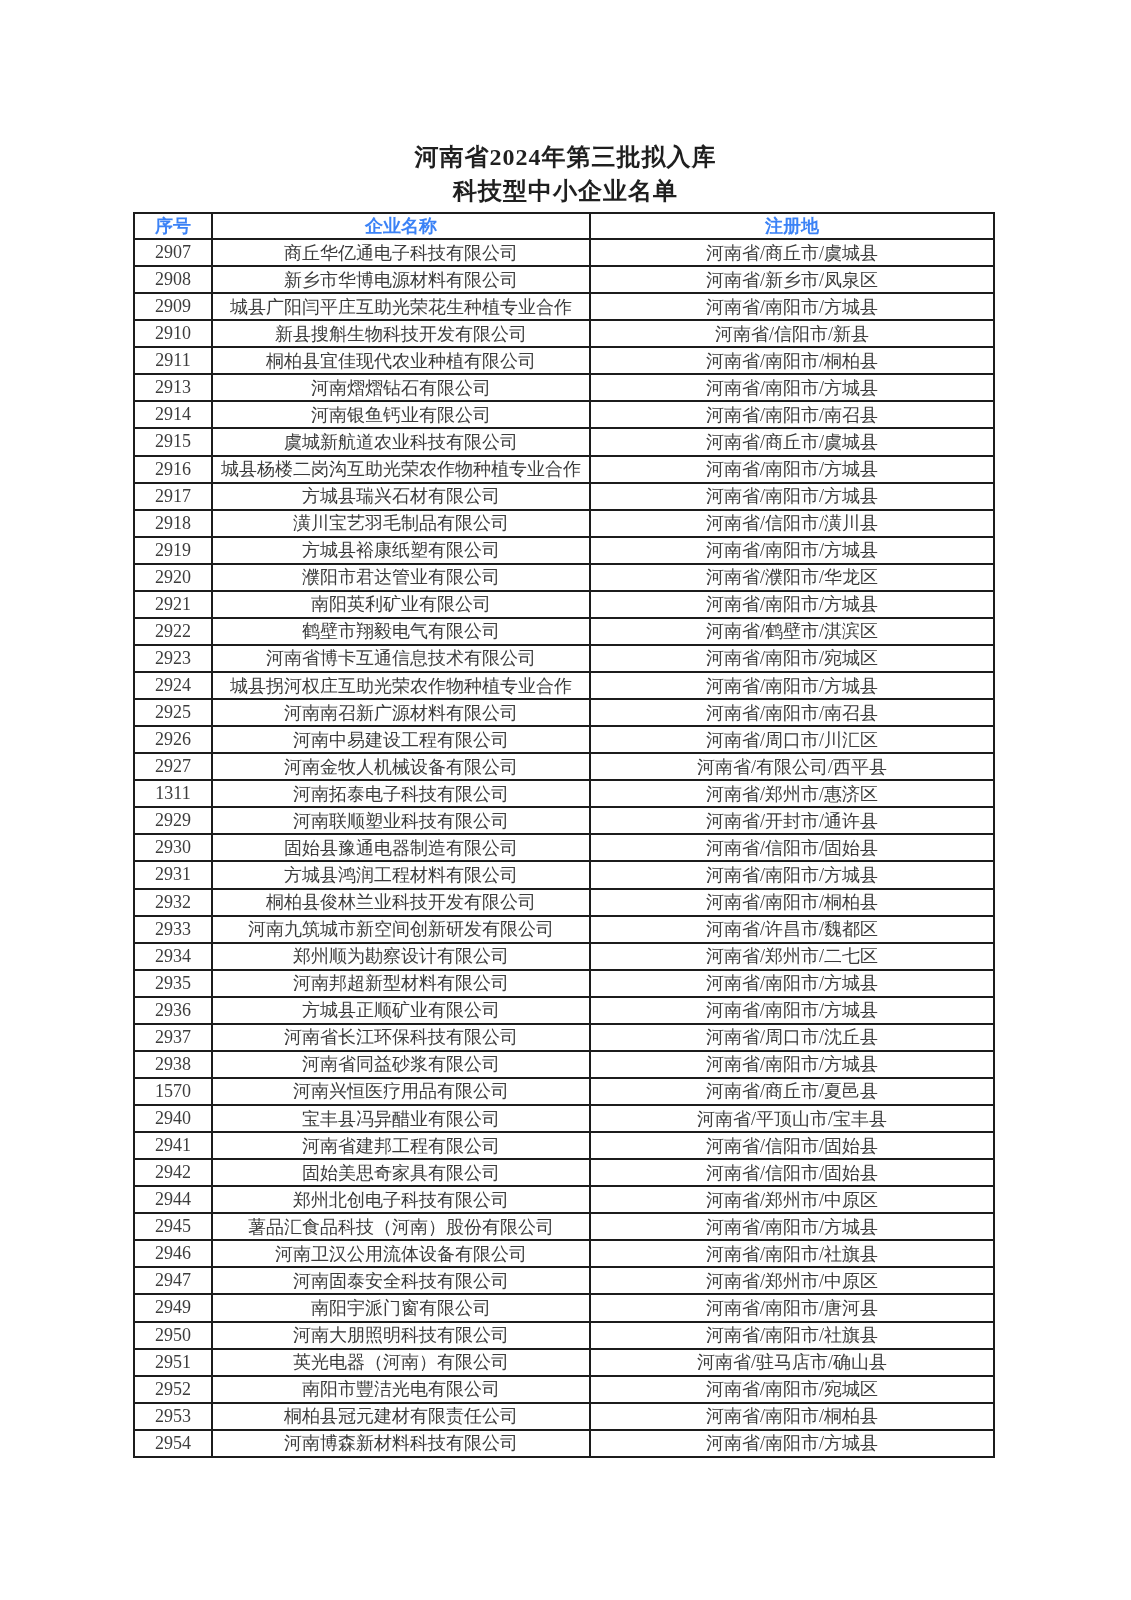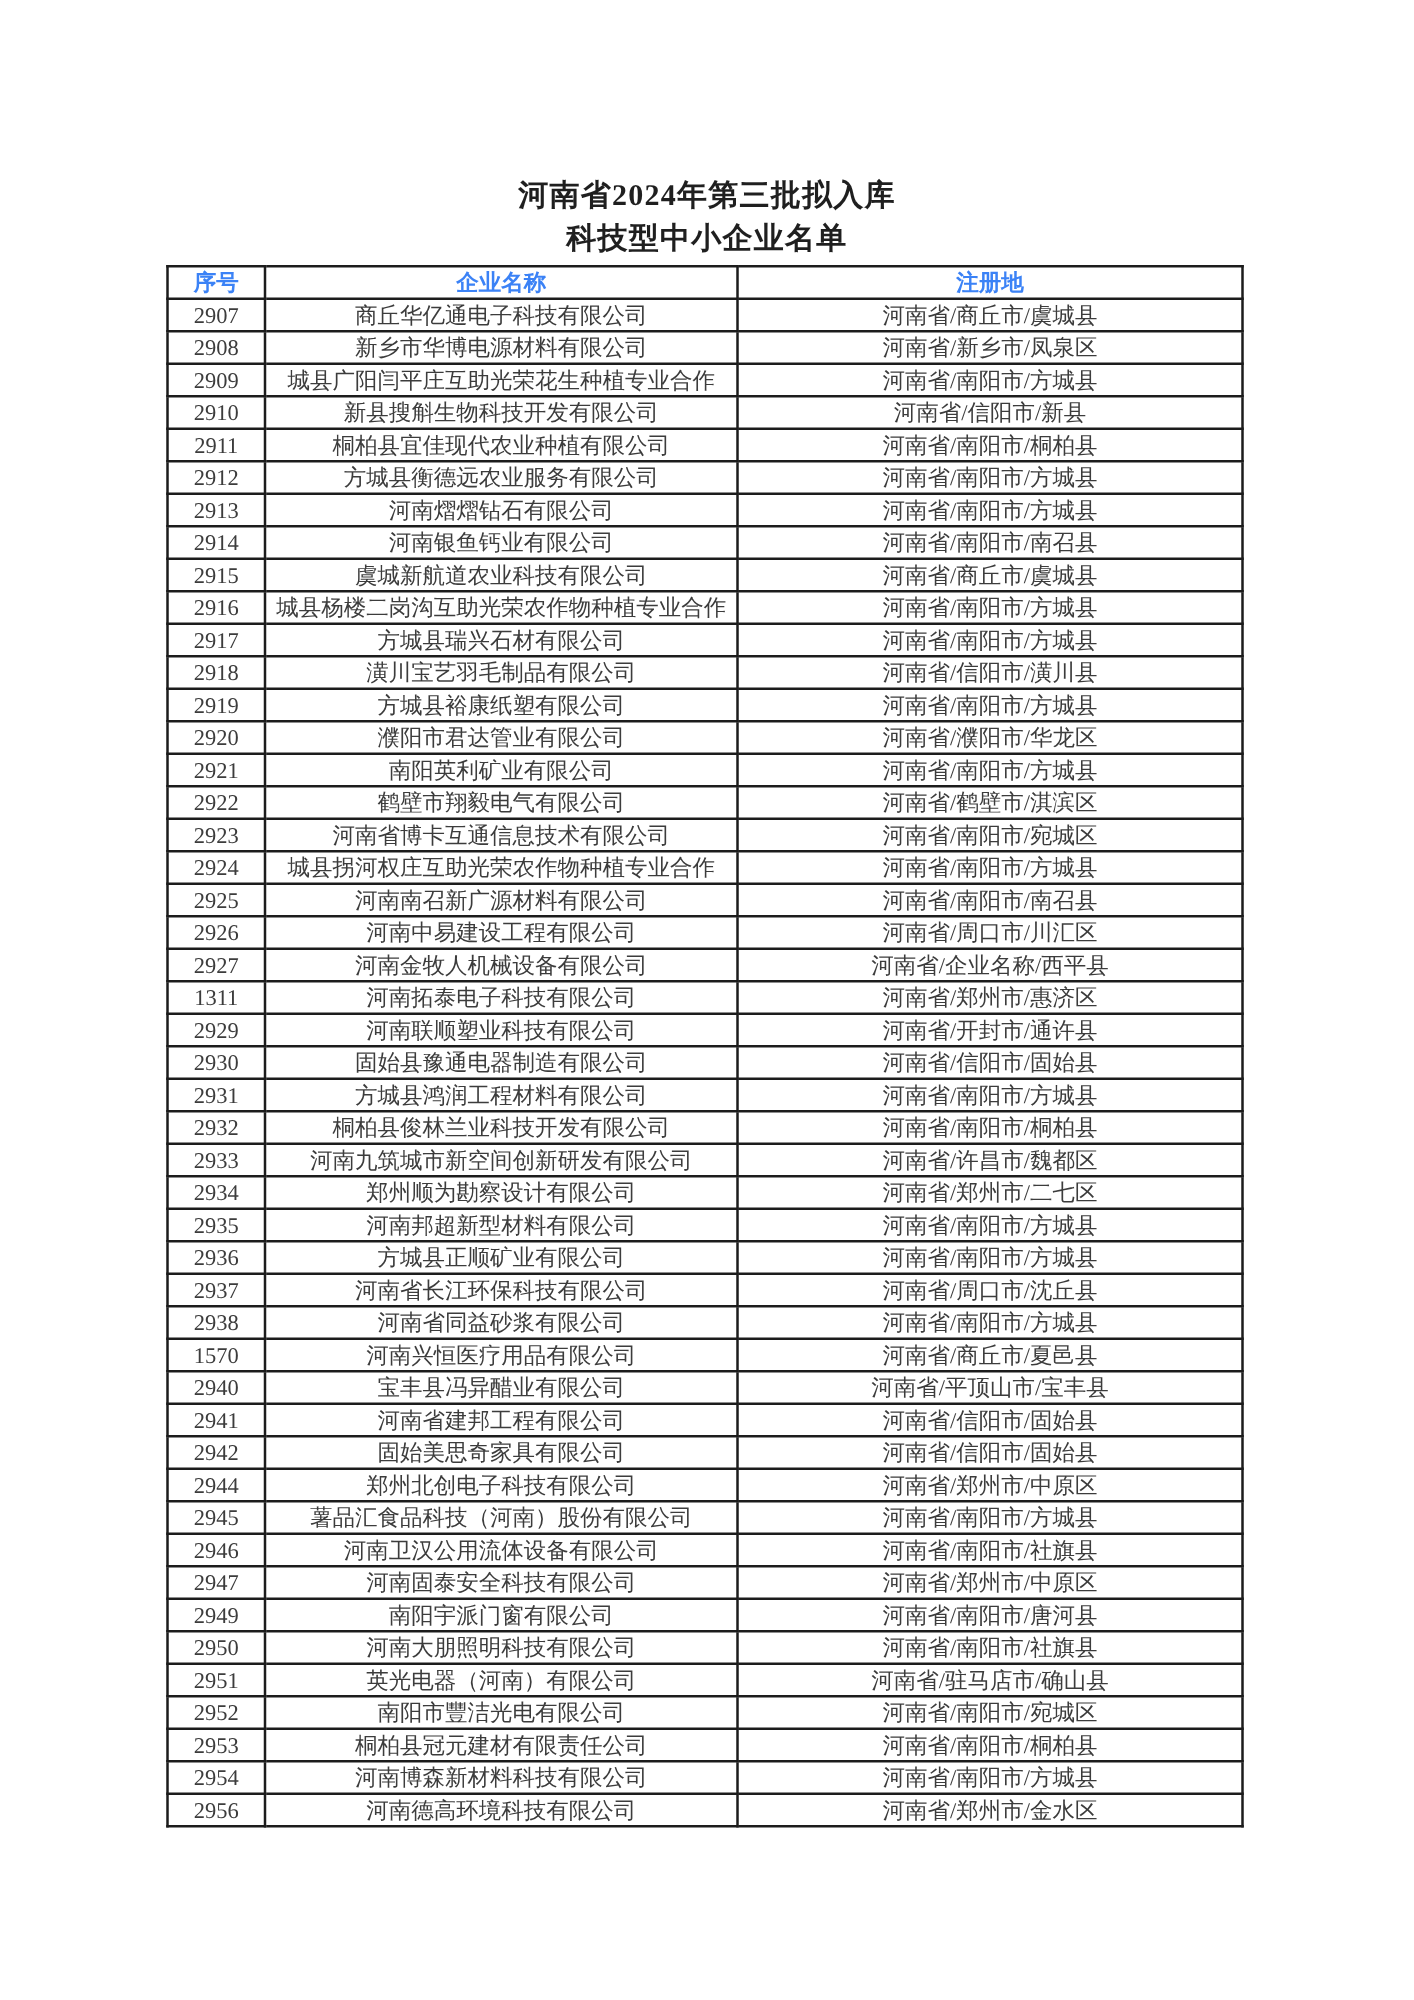--- a/index.html
+++ b/index.html
@@ -100,25 +100,20 @@
         <td>2910</td>
         <td>新县搜斛生物科技开发有限公司</td>
         <td>河南省/信阳市/新县</td>
       </tr>
         <tr>
         <td>2911</td>
         <td>桐柏县宜佳现代农业种植有限公司</td>
         <td>河南省/南阳市/桐柏县</td>
       </tr>
         <tr>
-        <td>2912</td>
-        <td>方城县衡德远农业服务有限公司</td>
-        <td>河南省/南阳市/方城县</td>
-      </tr>
-        <tr>
         <td>2913</td>
         <td>河南熠熠钻石有限公司</td>
         <td>河南省/南阳市/方城县</td>
       </tr>
         <tr>
         <td>2914</td>
         <td>河南银鱼钙业有限公司</td>
         <td>河南省/南阳市/南召县</td>
       </tr>
         <tr>
@@ -177,21 +172,21 @@
         <td>河南省/南阳市/南召县</td>
       </tr>
         <tr>
         <td>2926</td>
         <td>河南中易建设工程有限公司</td>
         <td>河南省/周口市/川汇区</td>
       </tr>
         <tr>
         <td>2927</td>
         <td>河南金牧人机械设备有限公司</td>
-        <td>河南省/企业名称/西平县</td>
+        <td>河南省/有限公司/西平县</td>
       </tr>
         <tr>
         <td>1311</td>
         <td>河南拓泰电子科技有限公司</td>
         <td>河南省/郑州市/惠济区</td>
       </tr>
         <tr>
         <td>2929</td>
         <td>河南联顺塑业科技有限公司</td>
         <td>河南省/开封市/通许县</td>
@@ -304,21 +299,16 @@
         <tr>
         <td>2953</td>
         <td>桐柏县冠元建材有限责任公司</td>
         <td>河南省/南阳市/桐柏县</td>
       </tr>
         <tr>
         <td>2954</td>
         <td>河南博森新材料科技有限公司</td>
         <td>河南省/南阳市/方城县</td>
       </tr>
-        <tr>
-        <td>2956</td>
-        <td>河南德高环境科技有限公司</td>
-        <td>河南省/郑州市/金水区</td>
-      </tr>
       </tbody>
   </table>
 
 </div>
 
 </body></html>

